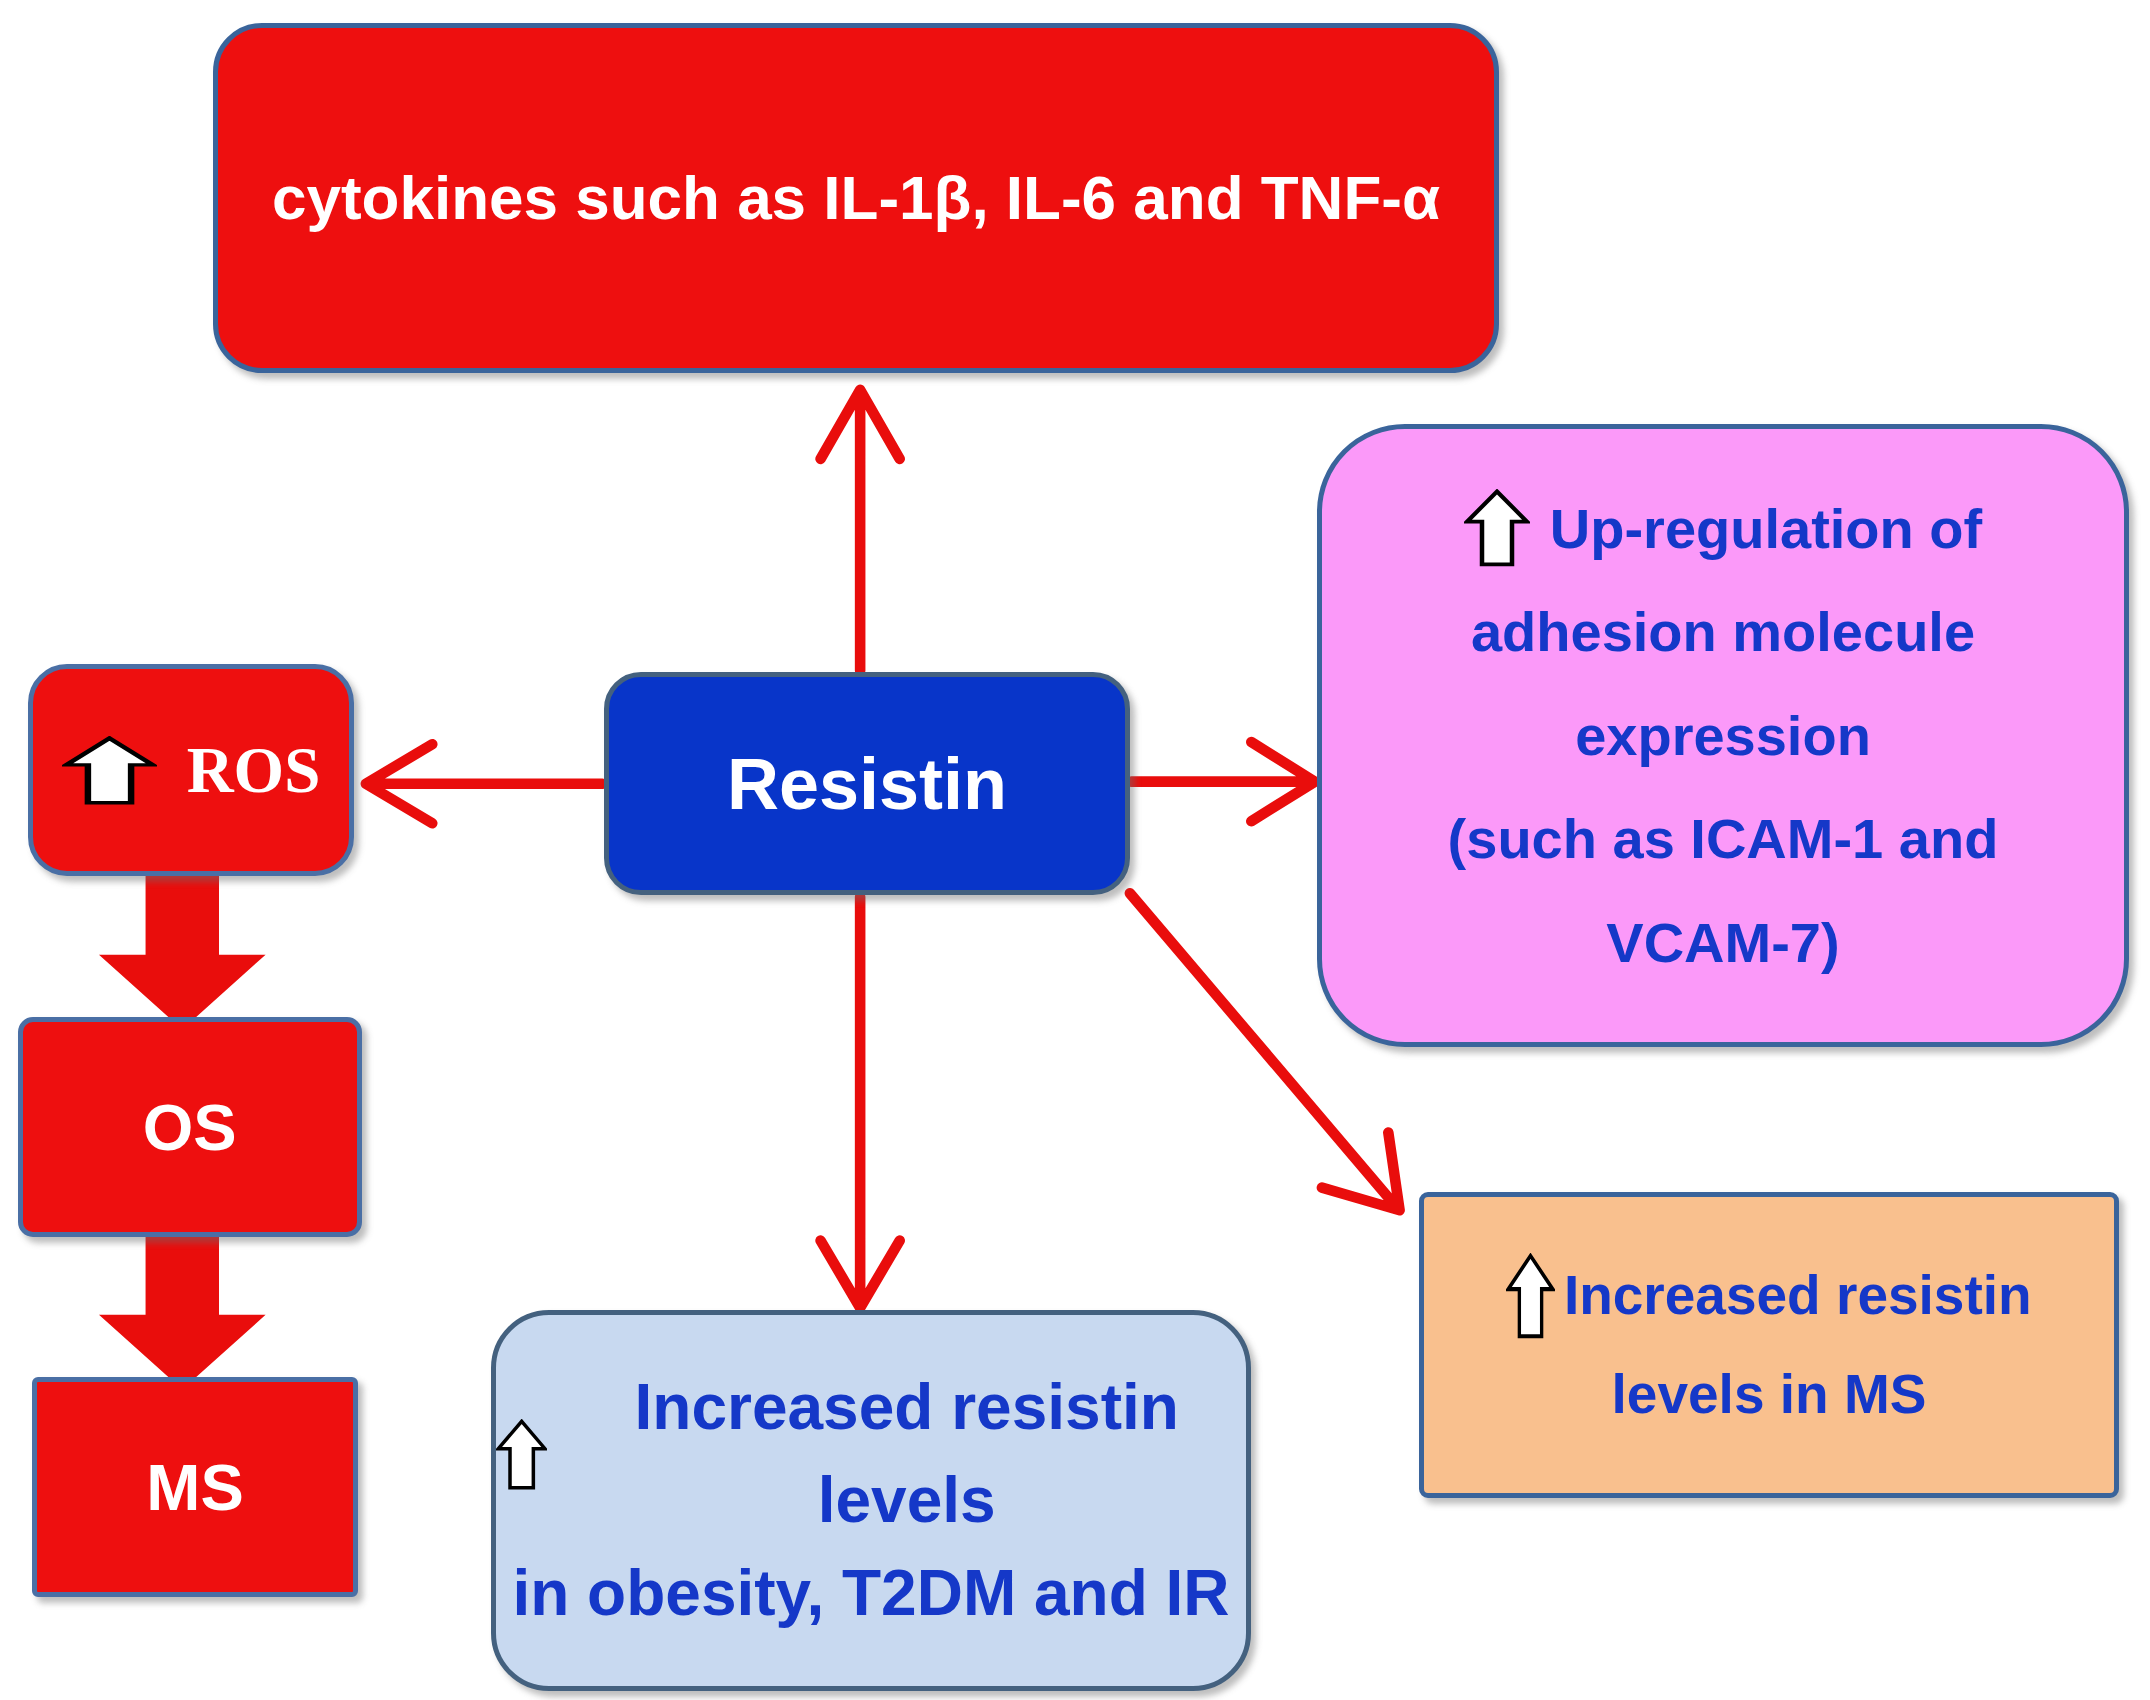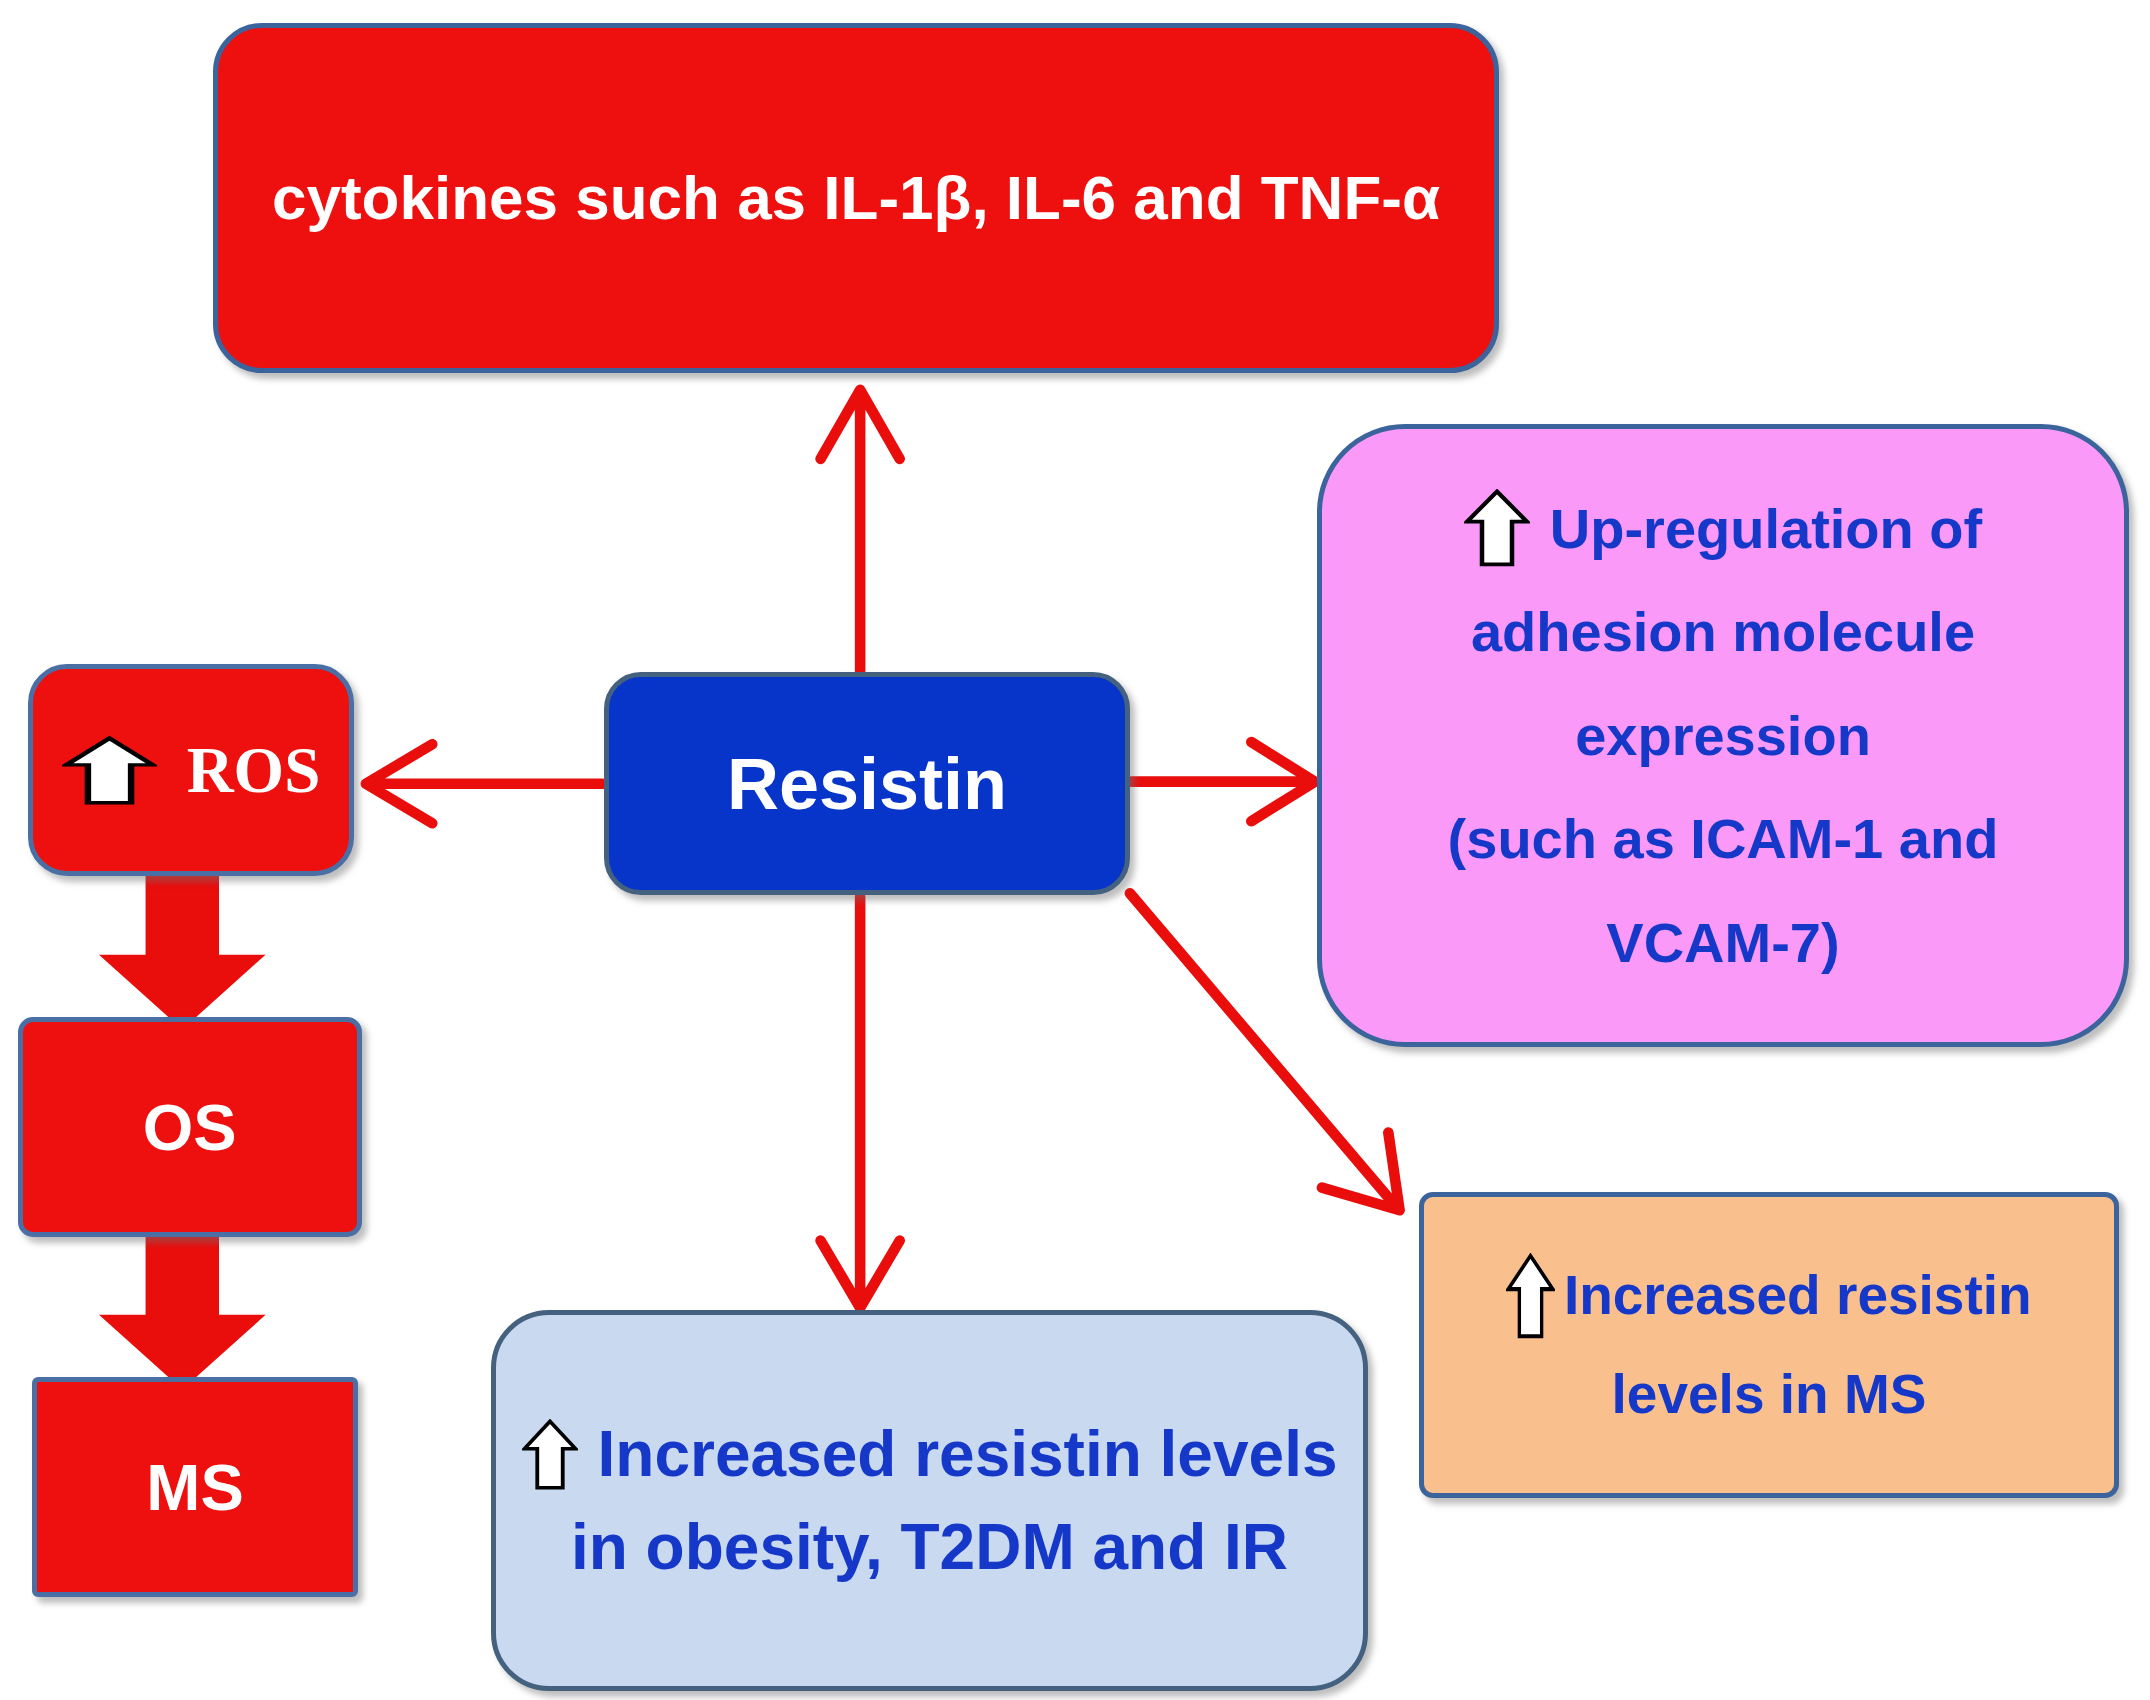--- a/index.html
+++ b/index.html
@@ -47,27 +47,27 @@
   .red-small{
     background:var(--red-fill,#ee0f0f);border:5.6px solid var(--red-small-border,#4a6fa5);
     color:#ffffff;font-size:65px;
   }
   #ros-box{left:28px;top:664px;width:326px;height:212px;border-radius:39px;font-family:Liberation Serif, serif;}
   #os-box{left:17.7px;top:1017px;width:344px;height:220px;border-radius:15px;}
   #ms-box{left:32px;top:1377px;width:326px;height:220px;border-radius:6px;}
 
   
   #obesity-box{
-    left:491px;top:1310px;width:877px;height:381px;border-radius:58px;
+    left:491px;top:1310px;width:760px;height:381px;border-radius:58px;
     background:var(--lightblue-fill,#c8d9f0);border:5.6px solid var(--slate-border,#44617f);
     color:var(--text-blue,#1538c8);font-size:64px;line-height:1.45;
   }
   
   #ms-resistin-box{
-    left:1419px;top:1192px;width:700px;height:306px;border-radius:14px;
+    left:1419px;top:1192px;width:700px;height:306px;border-radius:9px;
     background:var(--orange-fill,#f9c08e);border:5.6px solid var(--steel-border,#3a649b);
     color:var(--text-blue,#1538c8);font-size:55px;line-height:1.8;
   }
 
   .icon-gap-s{margin-right:8.5px;}
   .icon-gap-m{margin-right:20px;}
   .icon-gap-l{margin-right:30px;}
 </style>
 </head>
 <body>

